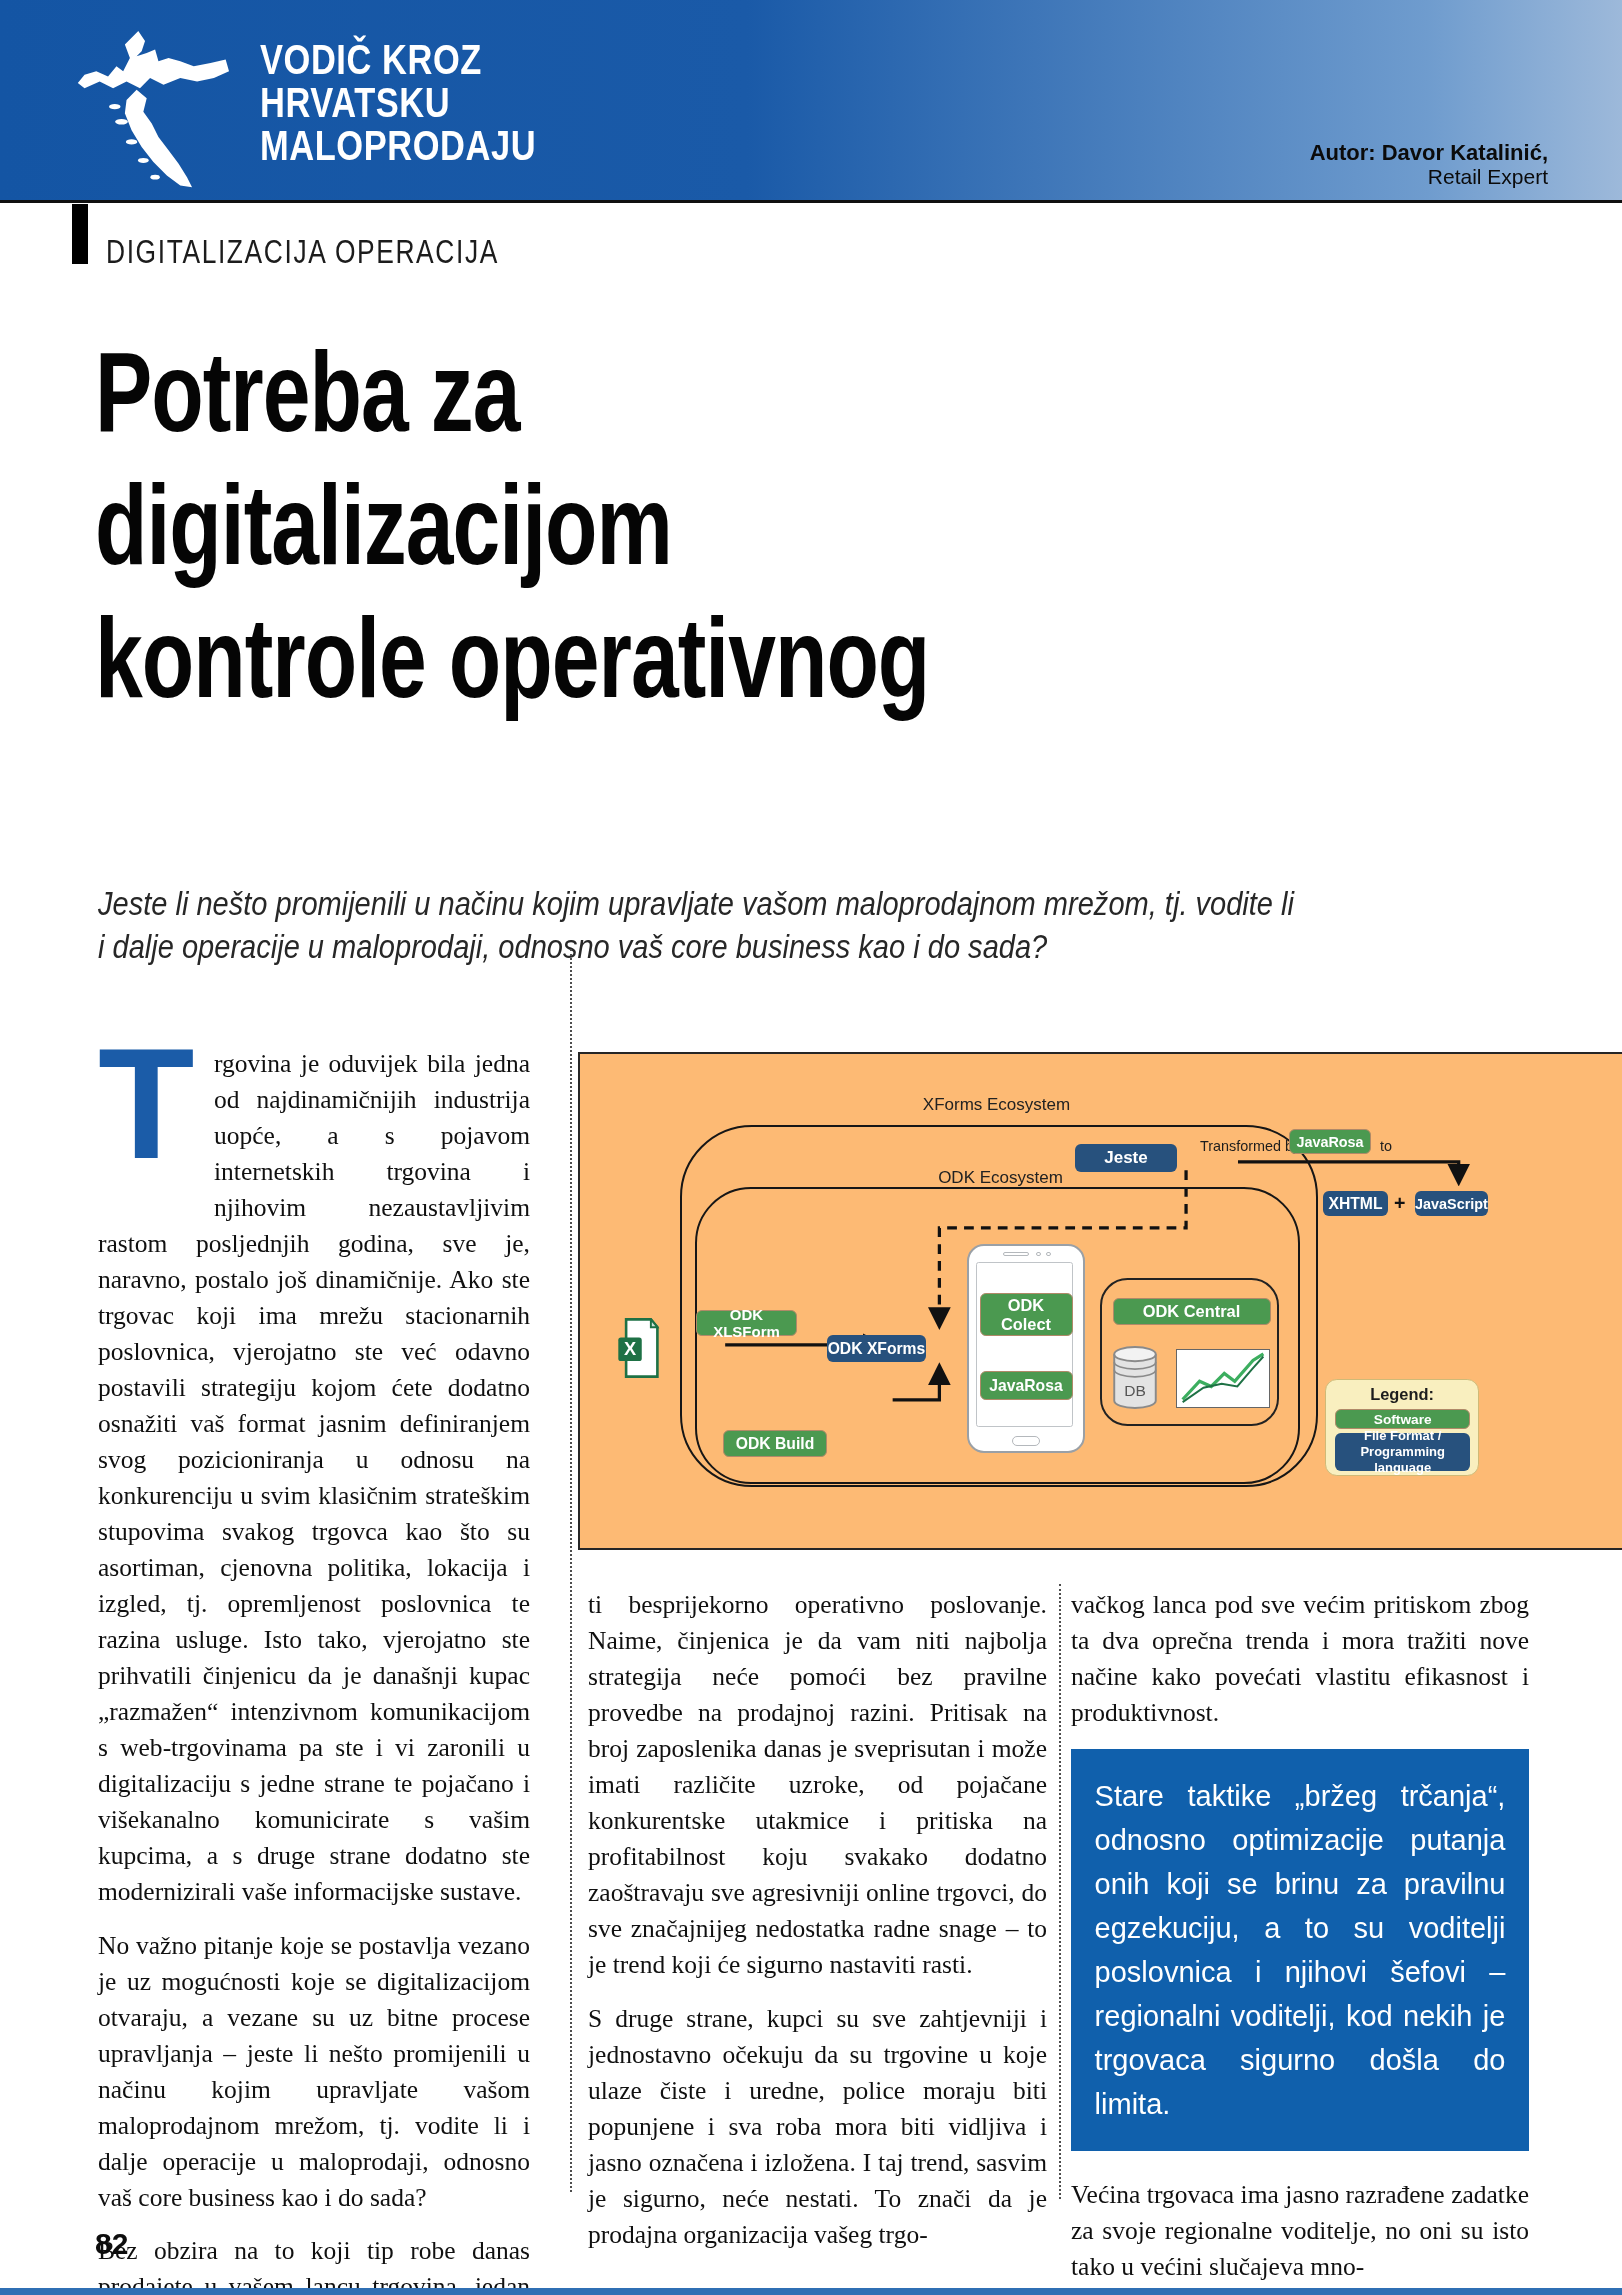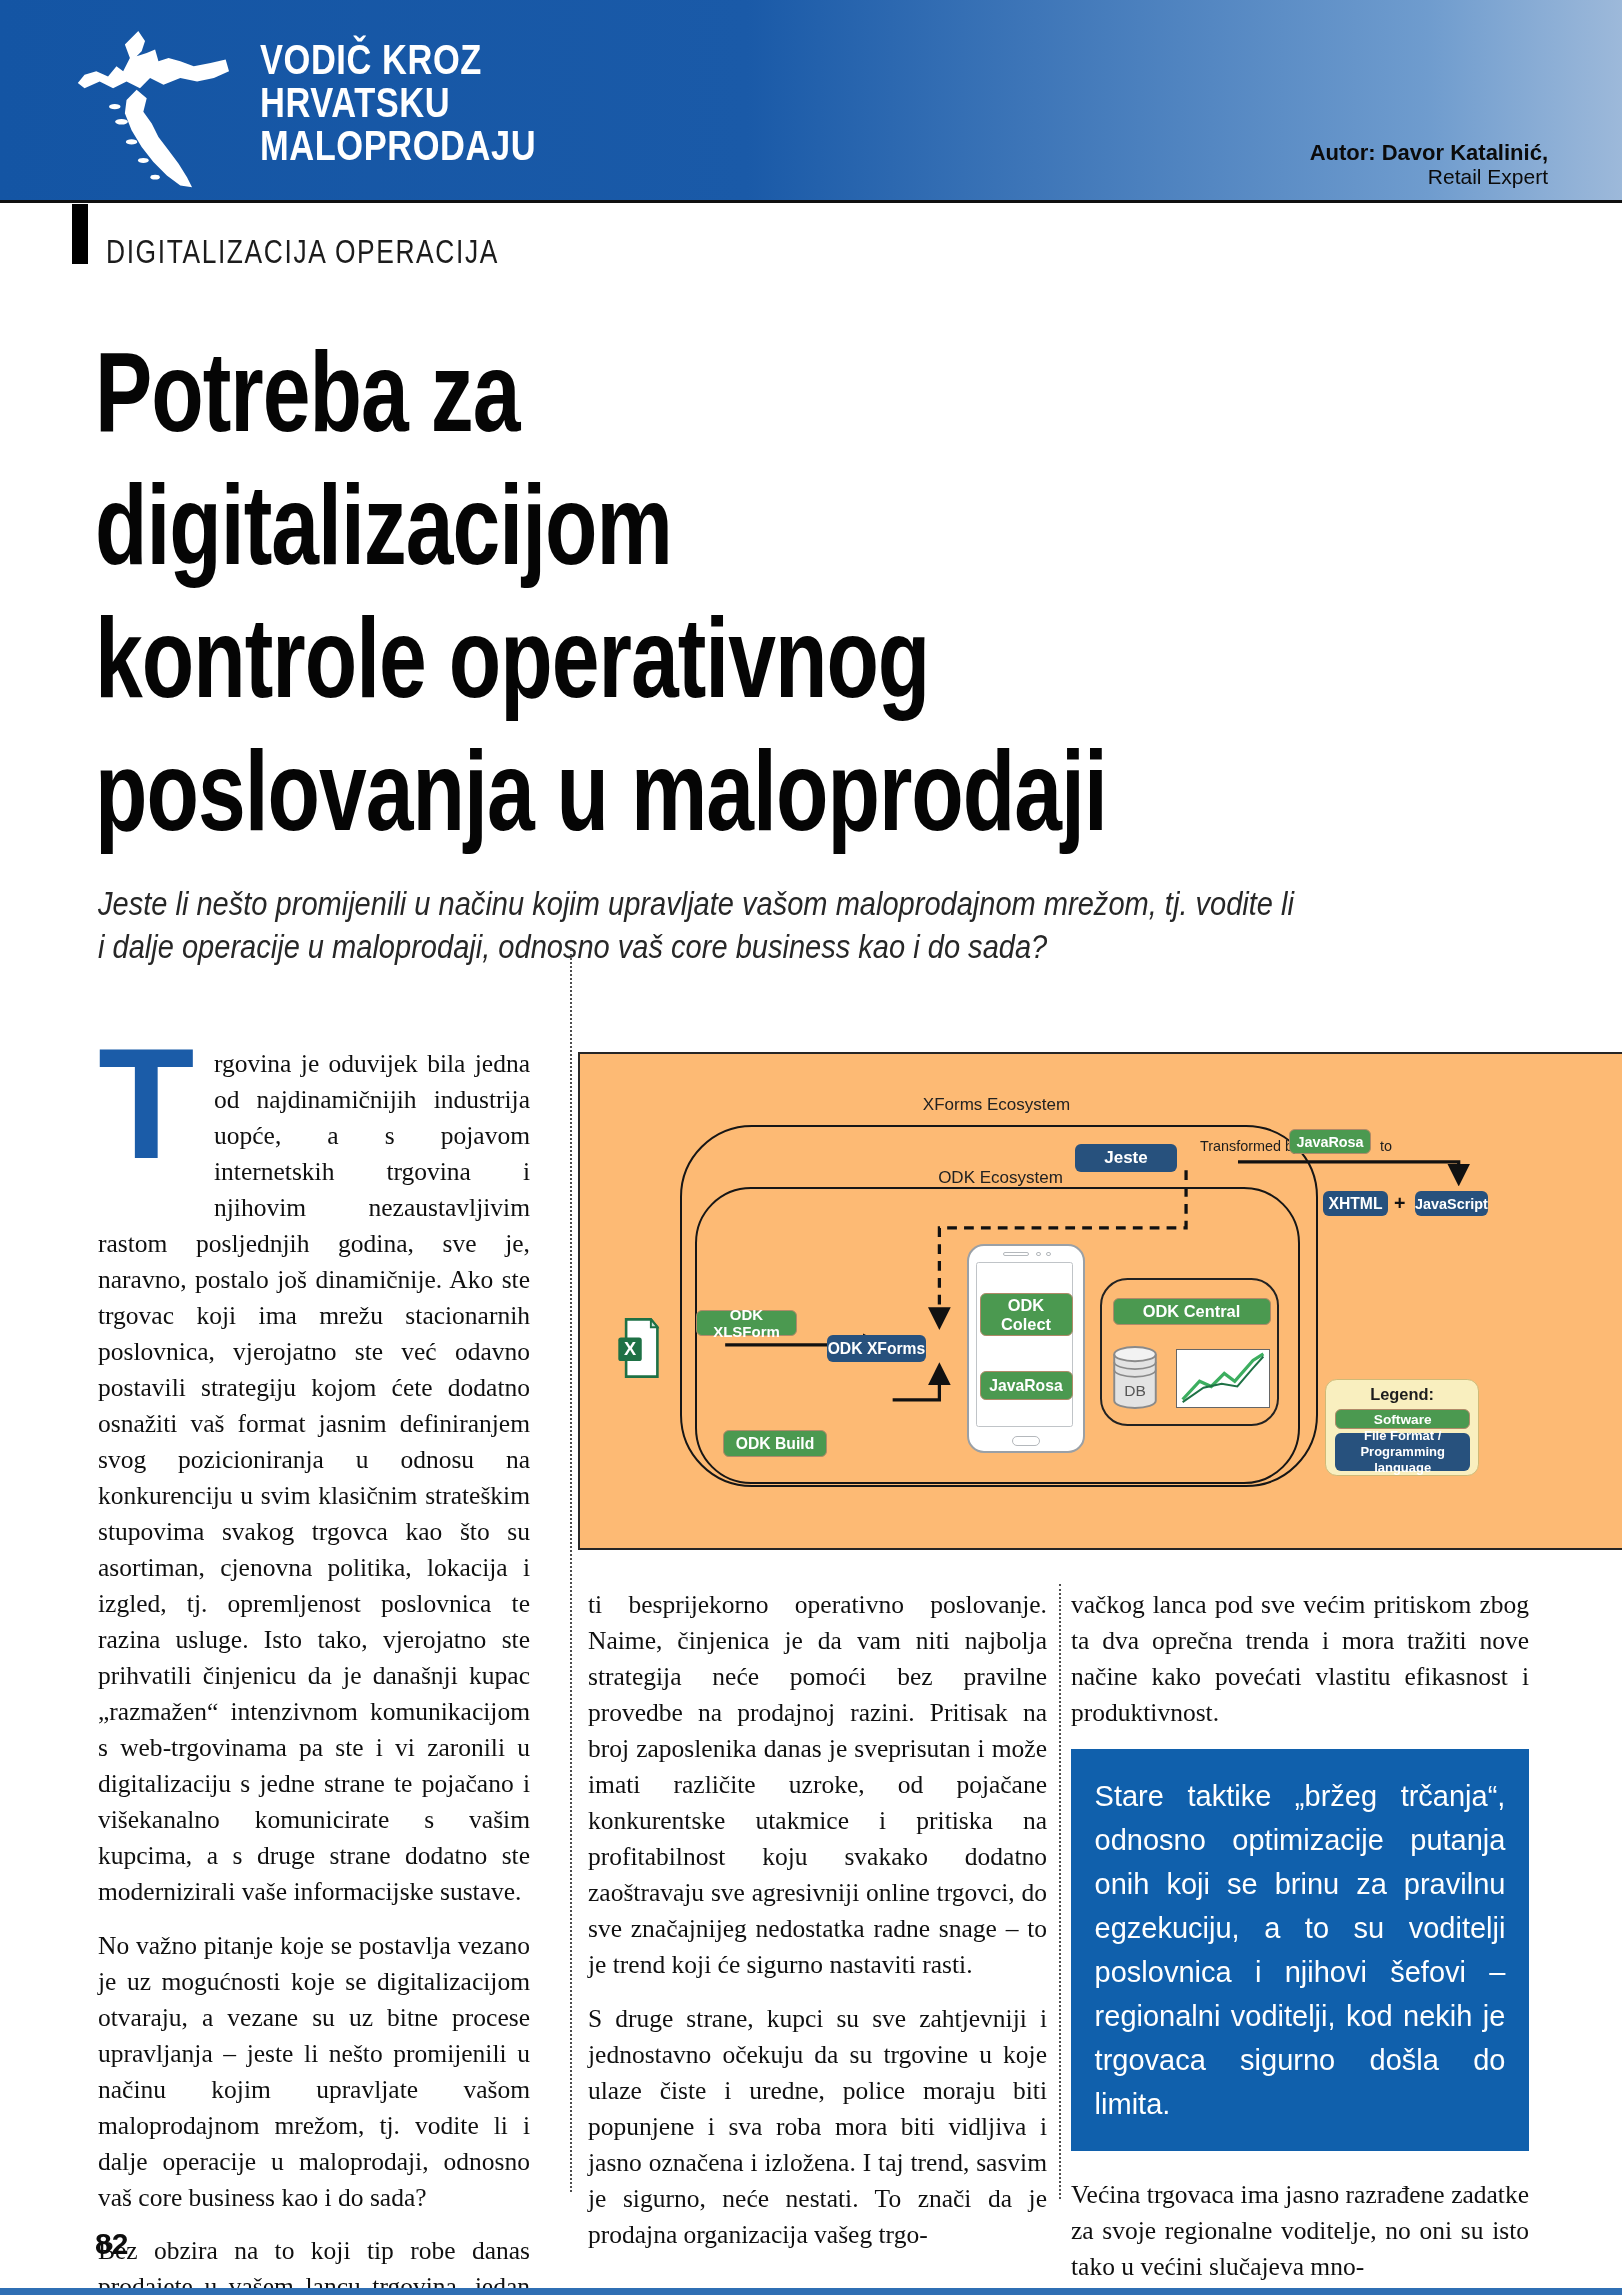--- a/index.html
+++ b/index.html
@@ -93,21 +93,20 @@
   </div>
   <div class="banner-rule"></div>
 
   <div class="kicker-bar"></div>
   <div class="kicker"><span>DIGITALIZACIJA OPERACIJA</span></div>
 
   <div class="headline">
     <div class="hl"><span>Potreba za</span></div>
     <div class="hl"><span>digitalizacijom</span></div>
     <div class="hl"><span>kontrole operativnog</span></div>
-    <div class="hl"><span>poslovanja u maloprodaji</span></div>
   </div>
 
   <div class="subtitle">
     <div class="sub-line"><span>Jeste li nešto promijenili u načinu kojim upravljate vašom maloprodajnom mrežom, tj. vodite li</span></div>
     <div class="sub-line"><span>i dalje operacije u maloprodaji, odnosno vaš core business kao i do sada?</span></div>
   </div>
 
   <div class="rule" style="left:570px;top:949px;height:1243px;"></div>
   <div class="rule" style="left:1059px;top:1584px;height:615px;"></div>
 

